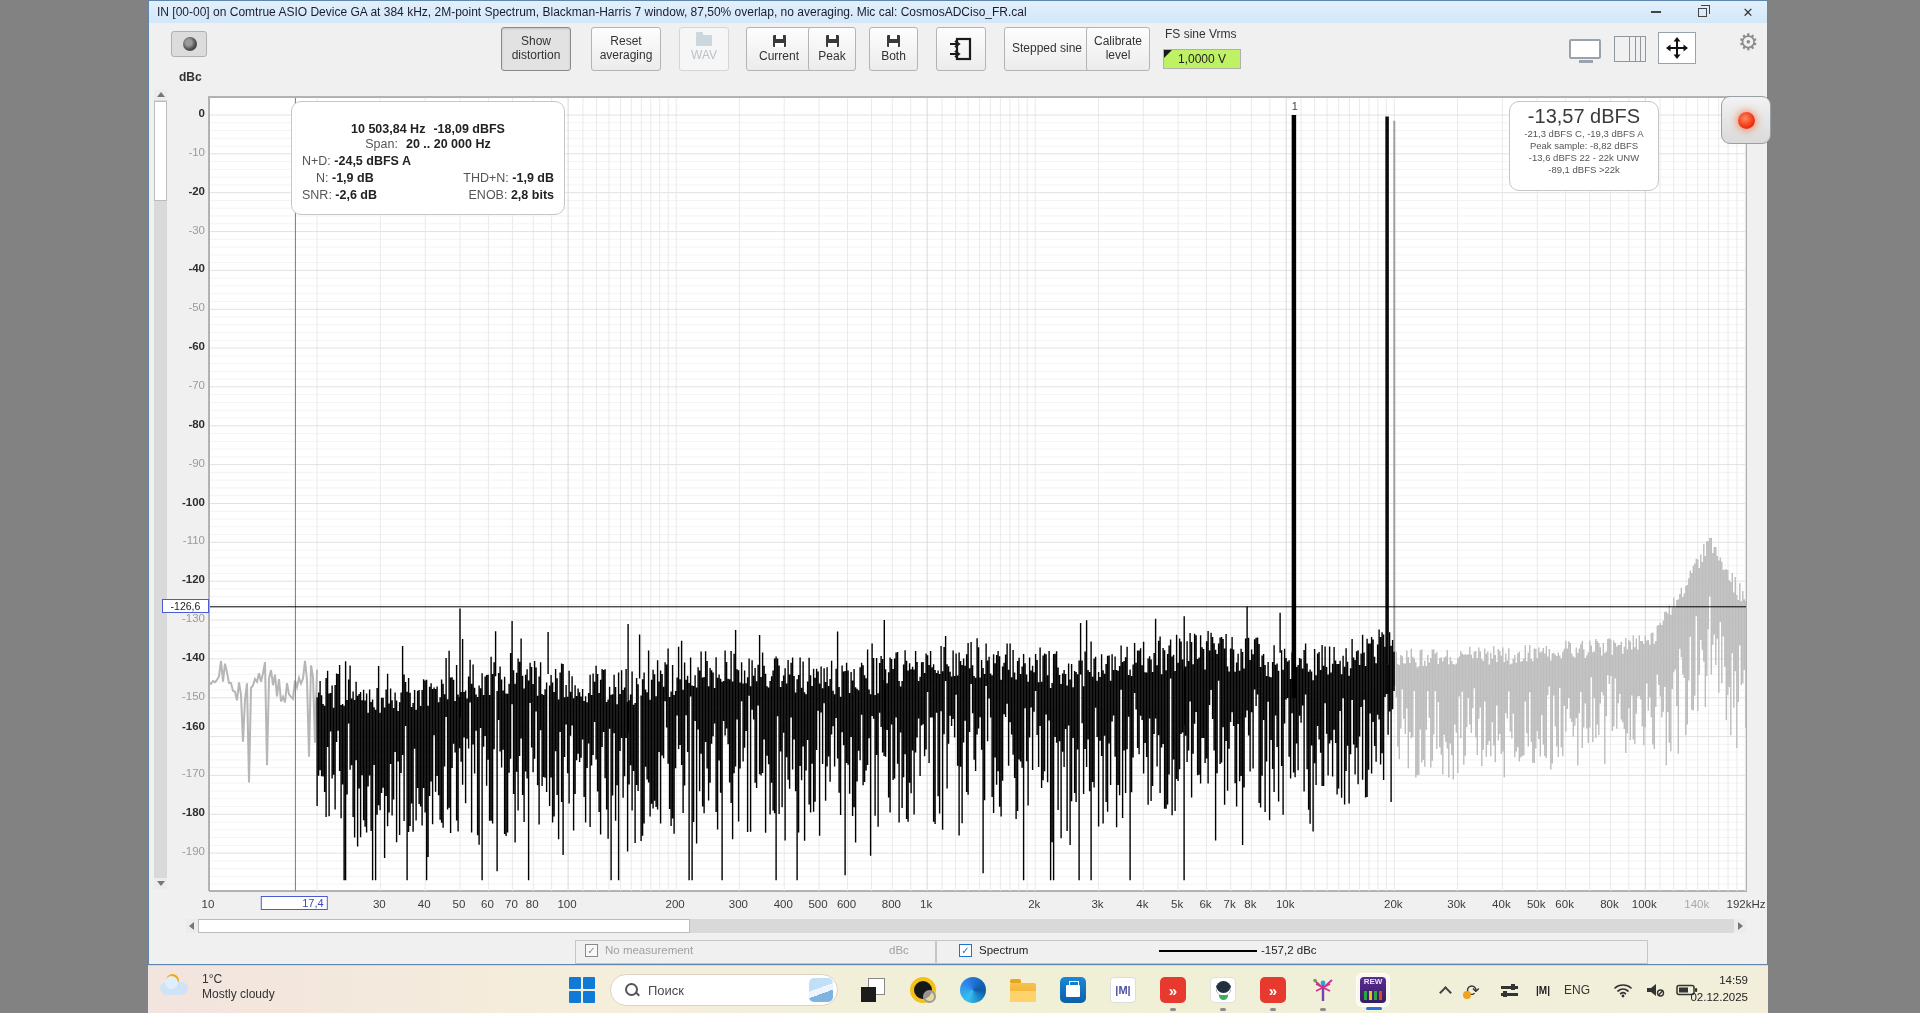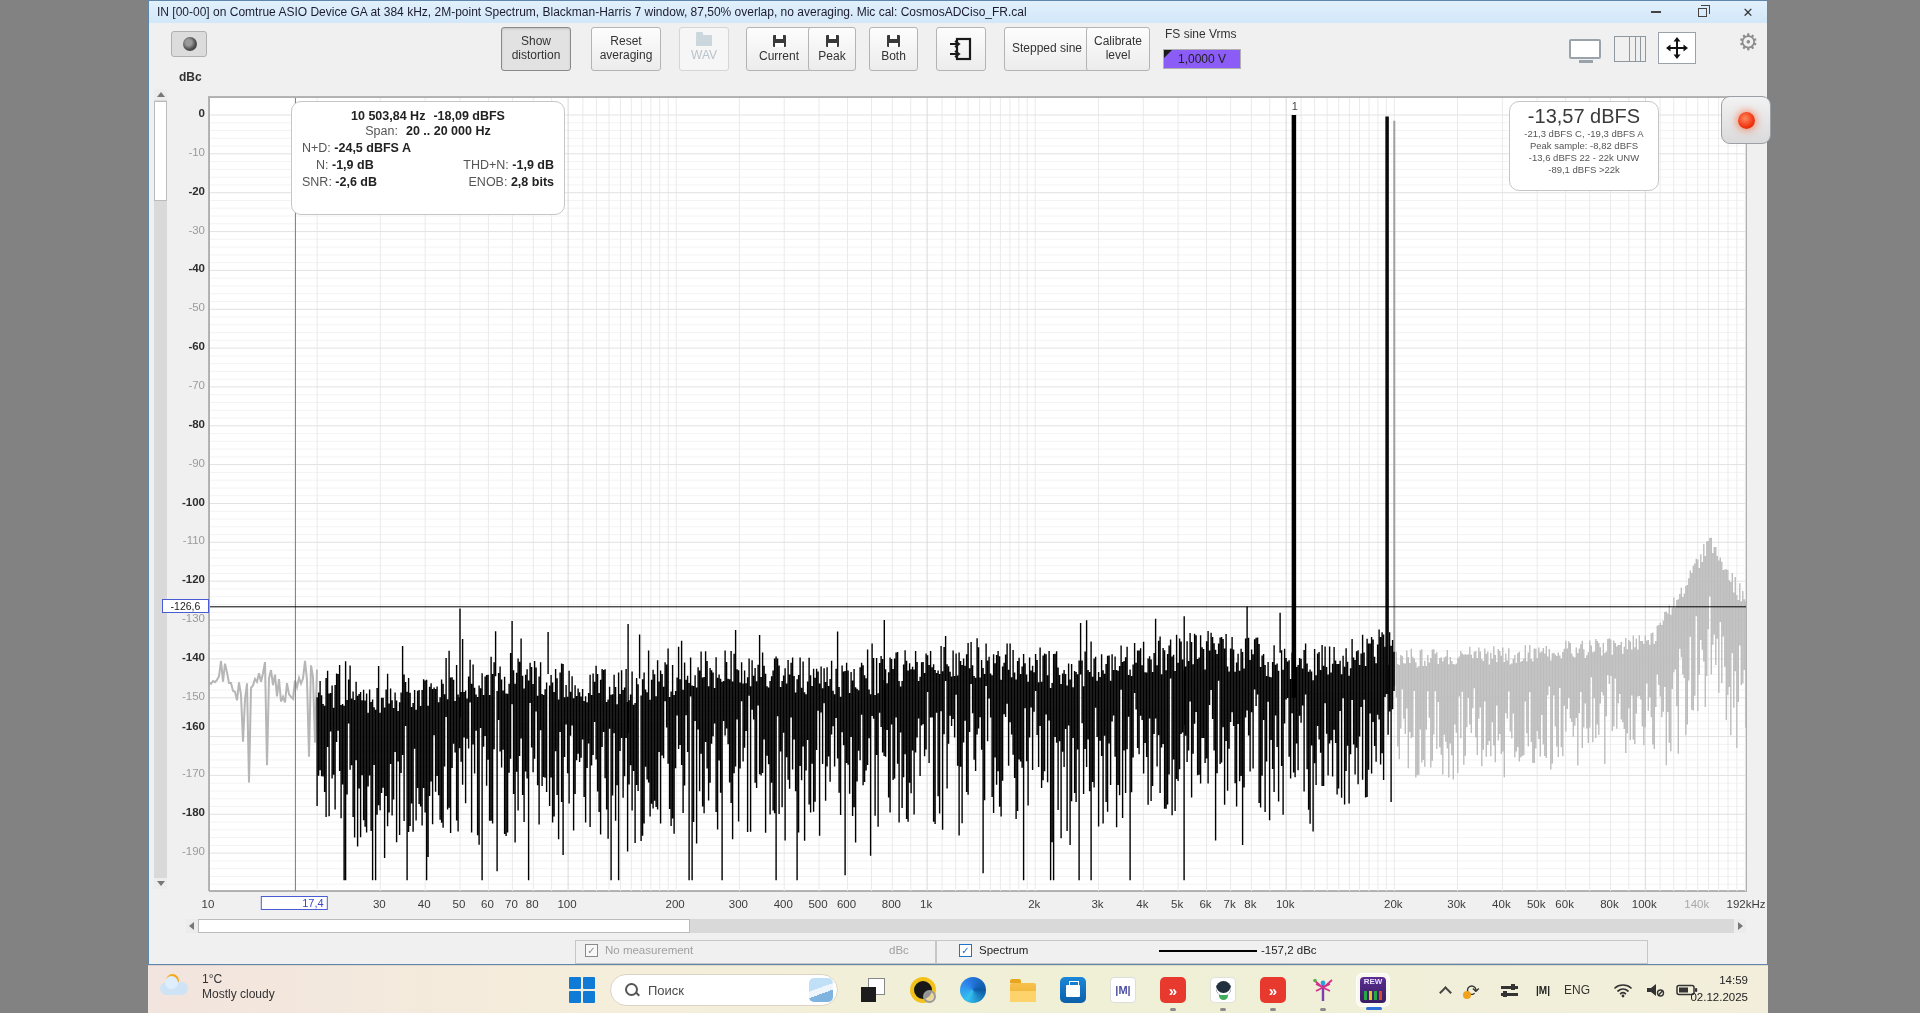--- a/index.html
+++ b/index.html
@@ -31,21 +31,21 @@
   .floppy { width:13px; height:12px; background:#3a3a3a; border-radius:1px; position:relative; margin-bottom:3px; }
   .floppy:before { content:""; position:absolute; left:3px; top:0; width:7px; height:4px; background:#fff; }
   .floppy:after  { content:""; position:absolute; left:2px; bottom:0; width:9px; height:4px; background:#fff; }
   .folder-ic { width:16px; height:11px; background:#ccd6dd; border-radius:1px; position:relative; margin-bottom:3px; }
   .folder-ic:before { content:""; position:absolute; left:0; top:-3px; width:7px; height:3px; background:#ccd6dd; border-radius:1px 1px 0 0; }
   .camera-btn { position:absolute; left:22px; top:8px; width:36px; height:26px; background:#dcdcdc;
                 border:1px solid #b0b0b0; border-radius:3px; }
   .camera-btn:before { content:""; position:absolute; left:11px; top:5px; width:14px; height:14px;
                        border-radius:50%; background:radial-gradient(circle at 40% 40%, #9a9a9a 25%, #4a4a4a 60%); }
   .fs-label { position:absolute; font-size:12px; color:#333; }
-  .fs-input { position:absolute; width:78px; height:20px; background:#8b5cf6; border:1px solid #b0b0b0;
+  .fs-input { position:absolute; width:78px; height:20px; background:#bef264; border:1px solid #b0b0b0;
               font-size:12px; color:#222; text-align:center; line-height:18px; }
   .fs-input:before { content:""; position:absolute; left:0; top:0; border-top:8px solid #1a1a1a; border-right:8px solid transparent; }
   .mini-ic { position:absolute; }
   .ic-monitor { width:32px; height:20px; border:2px solid #9aa3ab; border-radius:2px; background:#fff; }
   .ic-monitor:after { content:""; position:absolute; left:8px; bottom:-6px; width:14px; height:3px; background:#9aa3ab; }
   .ic-columns { width:32px; height:26px; border:1.5px solid #8f989f; background:
      linear-gradient(90deg, transparent 0 14px, #8f989f 14px 15.5px, transparent 15.5px 20px, #8f989f 20px 21.5px,
      transparent 21.5px 25px, #8f989f 25px 26.5px, transparent 26.5px); }
   .ic-move { width:38px; height:32px; background:#fff; border:1.5px solid #9aa3ab; display:flex; align-items:center; justify-content:center; }
   .gear { font-size:23px; color:#8d8d8d; }
@@ -70,21 +70,21 @@
   .tri-down { position:absolute; left:3px; top:3px; border-left:4px solid transparent; border-right:4px solid transparent; border-top:5px solid #777; }
   .vthumb { position:absolute; left:0; top:12px; width:13px; height:100px; background:#fff; border:1px solid #bbb; }
   .hscroll { position:absolute; left:37px; top:918px; width:1560px; height:14px; background:#d9d9d9; }
   .hscroll .arr { position:absolute; top:0; width:12px; height:14px; background:#ececec; }
   .tri-left { position:absolute; left:3px; top:3px; border-top:4px solid transparent; border-bottom:4px solid transparent; border-right:5px solid #777; }
   .tri-right { position:absolute; left:4px; top:3px; border-top:4px solid transparent; border-bottom:4px solid transparent; border-left:5px solid #777; }
   .hthumb { position:absolute; left:12px; top:0; width:492px; height:14px; background:#fff; border:1px solid #bbb; }
 
   
   .infobox { position:absolute; left:142px; top:100px; width:274px; height:114px; background:rgba(255,255,255,.97);
-             border:1px solid #c6c6c6; border-radius:10px; font-size:12.5px; color:#555; padding:6px 10px; z-index:4; }
+             border:1px solid #c6c6c6; border-radius:10px; font-size:12.5px; color:#555; padding:19px 10px; z-index:4; }
   .infobox .row { display:flex; justify-content:center; gap:8px; margin-top:1px; }
   .infobox .row2 { display:flex; justify-content:space-between; margin-top:3px; }
   .infobox b { color:#222; }
   .levelbox { position:absolute; left:1360px; top:100px; width:150px; height:90px; background:rgba(255,255,255,.97);
               border:1px solid #c6c6c6; border-radius:10px; text-align:center; z-index:4; padding-top:3px; }
   .levelbox .big { font-size:20px; color:#3a3a3a; }
   .levelbox .sm { font-size:9.5px; color:#555; line-height:1.25; }
   .recbtn { position:absolute; left:1572px; top:95px; width:50px; height:48px; border-radius:9px;
             background:linear-gradient(#f2f2f2,#dadada); border:1.5px solid #9aa0a6; z-index:6; }
   .recbtn:before { content:""; position:absolute; left:16px; top:15px; width:17px; height:17px; border-radius:50%;

